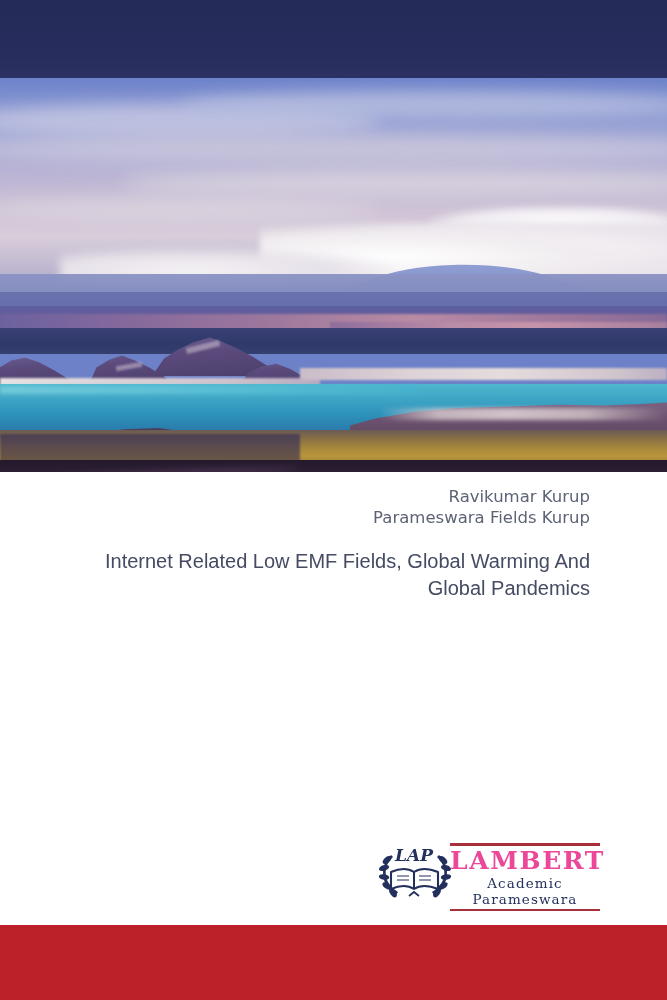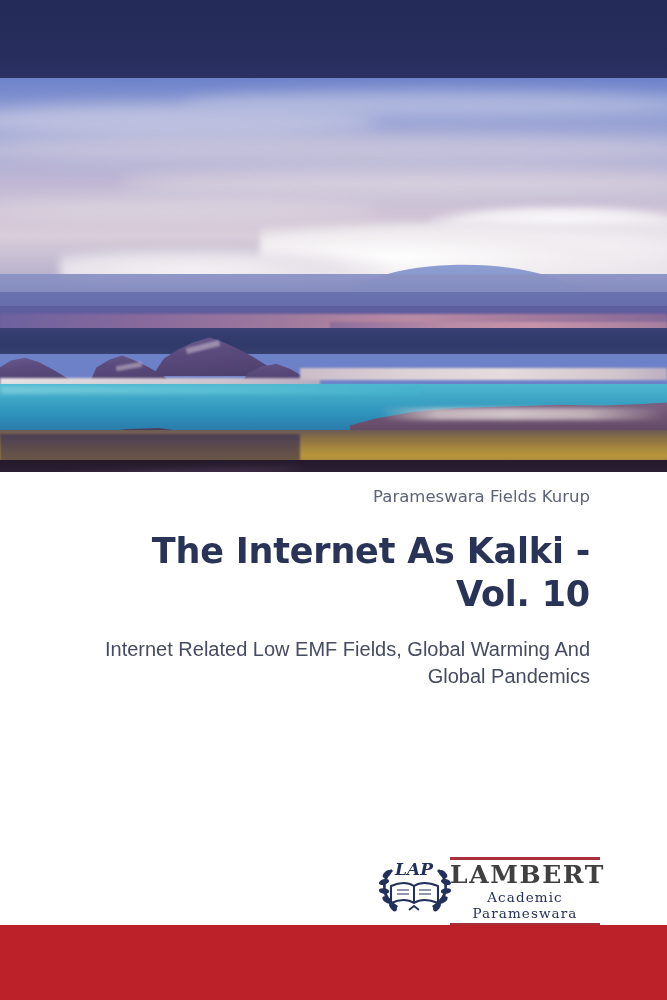--- a/index.html
+++ b/index.html
@@ -218,29 +218,29 @@
     color:#444b63;
     font-size:20px;
     line-height:27px;
     font-family:Liberation Sans, sans-serif;
   }
 
   
   .logo {
     position:absolute;
     left:378px; top:841px;
-    width:222px; height:62px;margin-top:14px;
+    width:222px; height:62px;
   }
   .emblem { position:absolute; left:0; top:2px; width:74px; height:58px; }
   .lambert-wrap {
     position:absolute; left:72px; top:2px; width:150px;
   }
   .rule { height:2.5px; background:#a8303a; width:100%; }
   .lambert {
-    color:#404040;
+    color:#ec4899;
     font-family:"DejaVu Serif","Liberation Serif",serif;
     font-weight:bold;
     font-size:25px;
     line-height:28px;
     letter-spacing:1.6px;
     text-align:center;
     padding:1px 0 0 0;
   }
   .acadpub {
     color:#23305b;
@@ -316,23 +316,23 @@
     <div class="knoll"></div>
     <div class="grass"></div>
     <div class="grass-left"></div>
     <div class="foreground"></div>
     <div class="fg-streak fs1"></div>
 
   </div>
 
   <div class="text-block">
     <div class="authors">
+      <div>Ravikumar Kurup</div>
       <div>Parameswara Fields Kurup</div>
     </div>
-    <div class="title">The Internet As Kalki - Vol. 10</div>
     <div class="subtitle">Internet Related Low EMF Fields, Global Warming And Global Pandemics</div>
   </div>
 
   <div class="logo">
 
     <svg class="emblem" viewBox="0 0 74 58">
 
       <g fill="#23305b">
         <path d="M13,12 C5,19 3,30 7,40 C9,45 13,49 18,52 L20,49 C15,46 11,42 9,37 C6,29 8,20 15,14 Z"></path>
         <ellipse cx="9" cy="17" rx="5.2" ry="2.8" transform="rotate(-40 9 17)"></ellipse>

